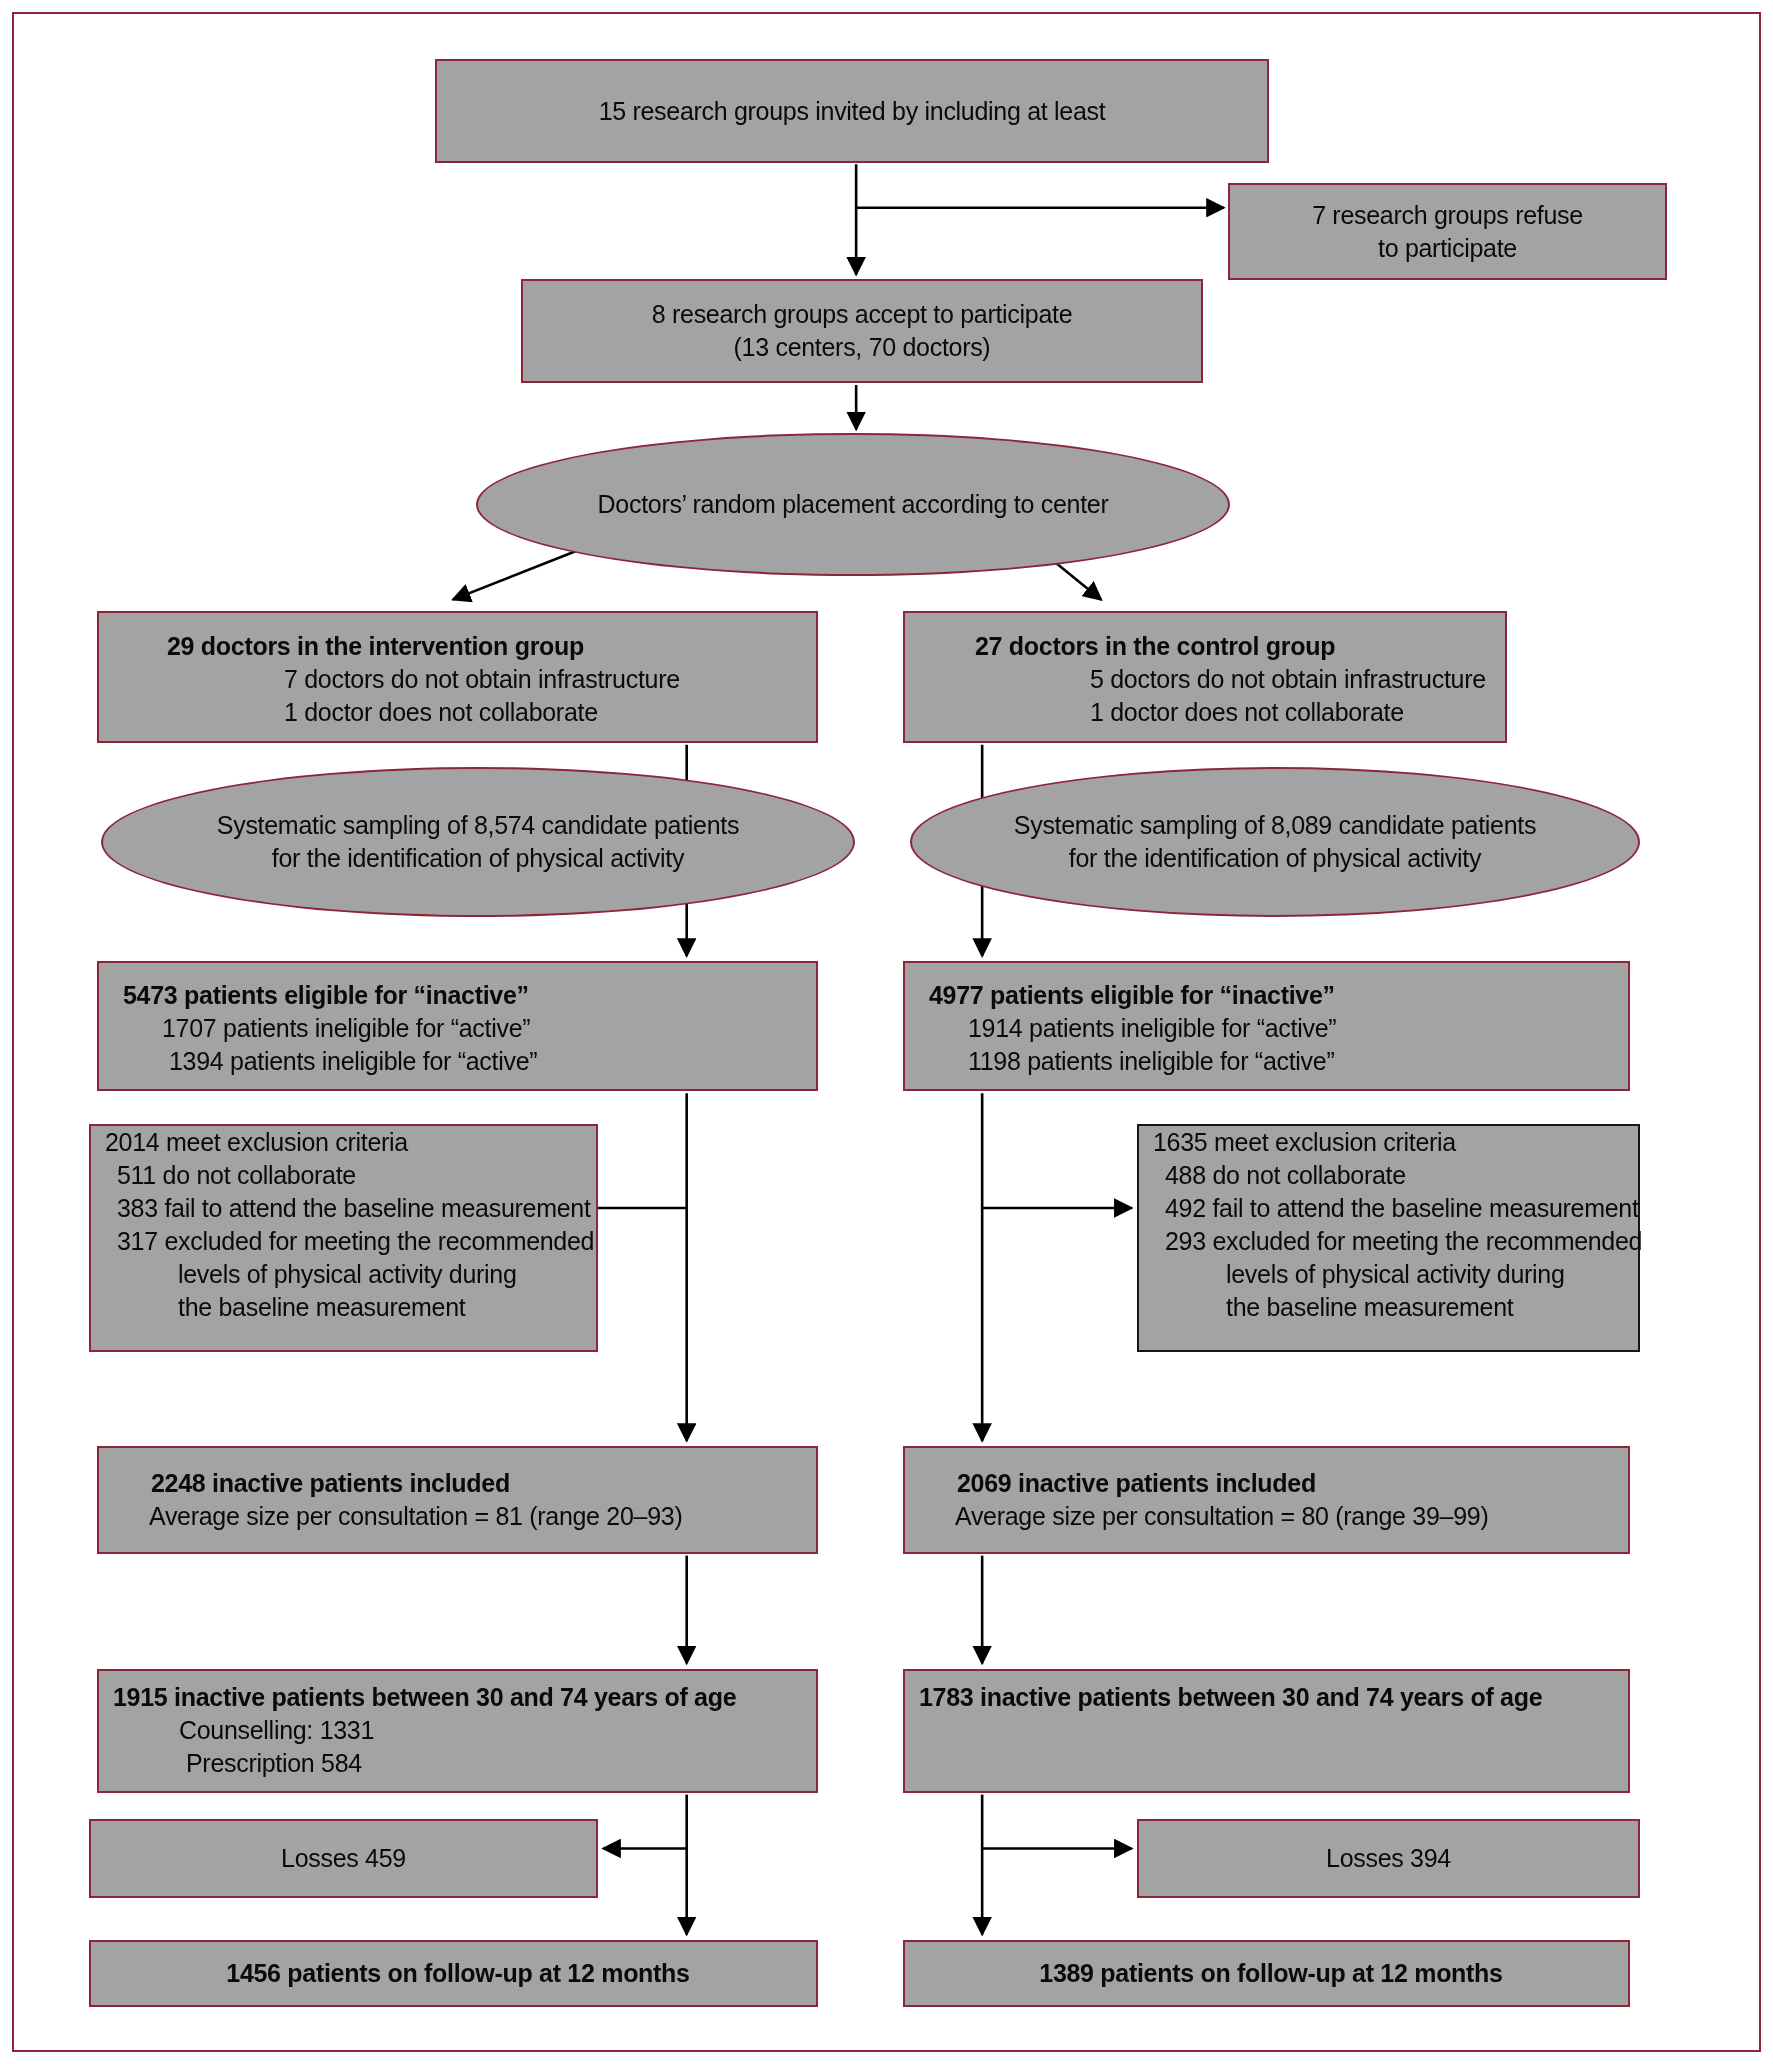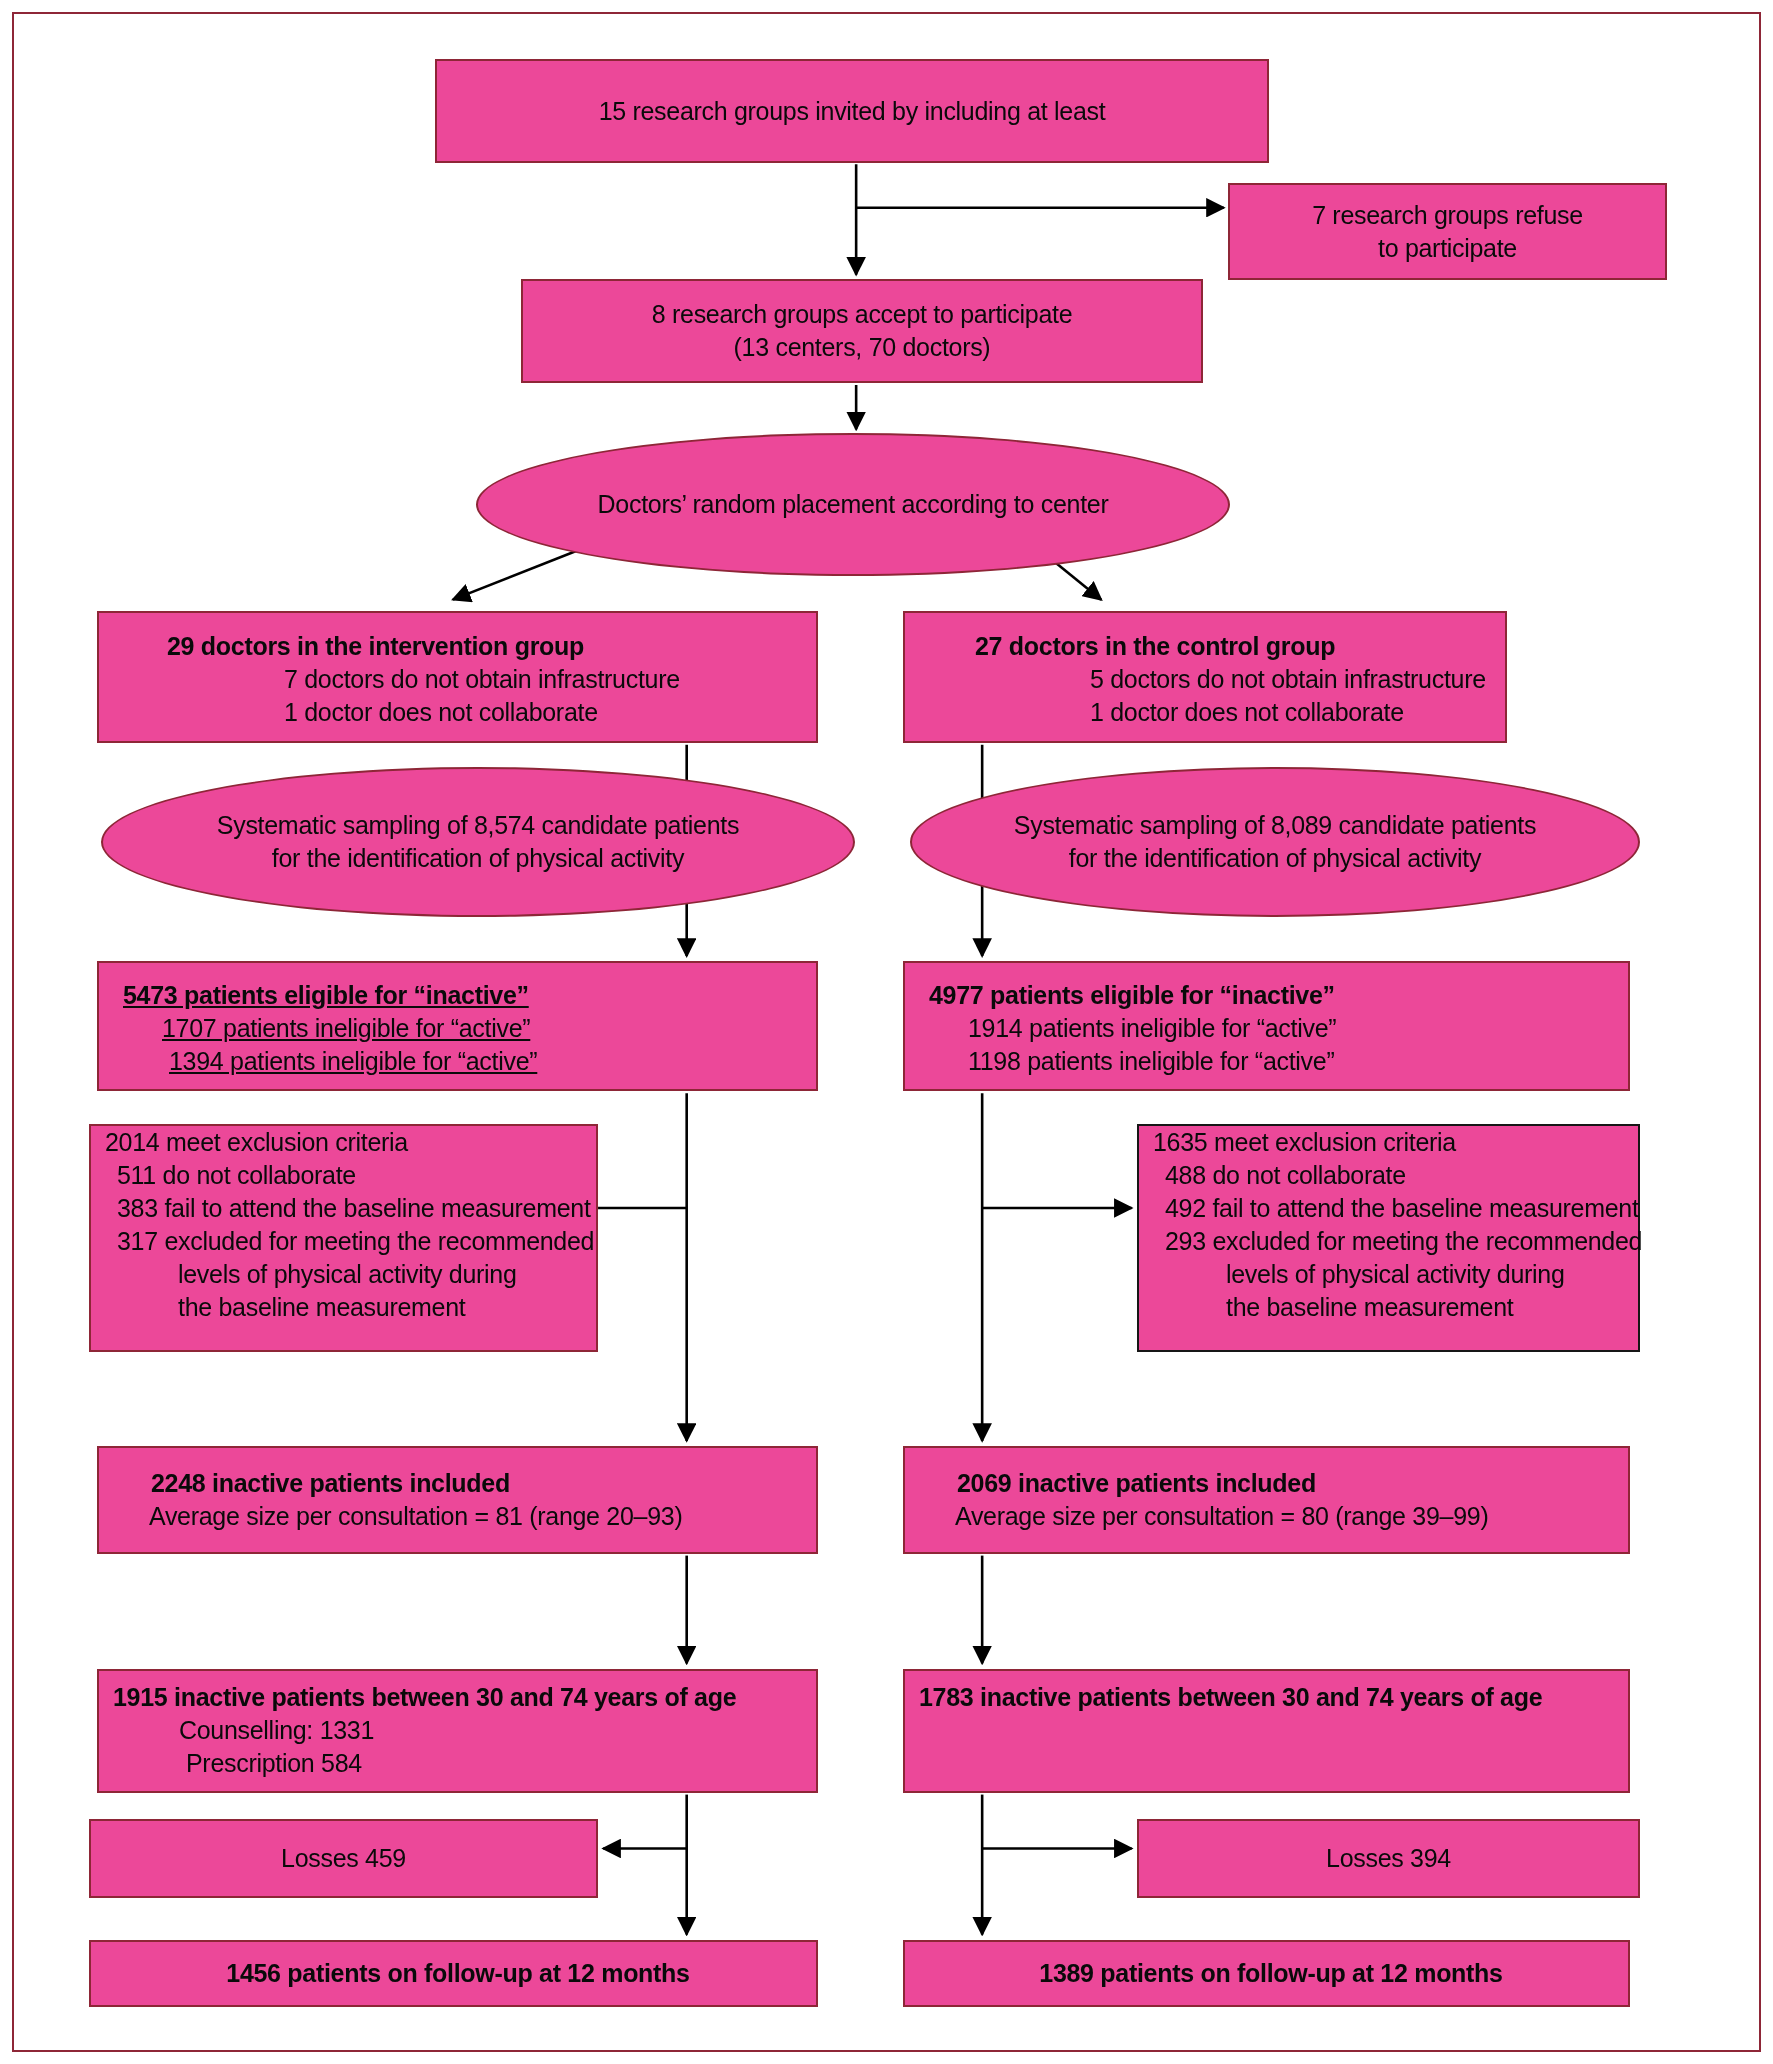--- a/index.html
+++ b/index.html
@@ -6,21 +6,21 @@
   body{
     width:1774px;height:2064px;position:relative;
     font-family:"Liberation Sans", sans-serif;color:#0a0a0a;
   }
   .frame{
     position:absolute;left:12px;top:12px;width:1749px;height:2040px;
     border:2.6px solid #8e2637;box-sizing:border-box;background:#ffffff;
   }
   svg.connectors{position:absolute;left:0;top:0;z-index:1;}
   .node{
-    position:absolute;z-index:2;background:#ec4899;
+    position:absolute;z-index:2;background:#a3a3a3;
     border:2.6px solid #8e2637;box-sizing:border-box;
     font-size:25px;line-height:33px;letter-spacing:-0.3px;color:#0a0a0a;
   }
   .node.blackborder{border-color:#161616;}
   .ellipse{border-radius:50%;display:flex;flex-direction:column;justify-content:center;text-align:center;}
   .vcenter{display:flex;flex-direction:column;justify-content:center;text-align:center;}
   .ln{white-space:nowrap;}
   .b{font-weight:bold;margin-left:9px;}
   .pt12{padding-top:10.4px}.pt14{}.pt18{padding-top:15.6px}.pt20{padding-top:17.4px}.pt22{padding-top:19px}
   .i16{margin-left:14px}.i28{margin-left:24px}.i30{margin-left:26px}.i58{margin-left:50px}.i60{margin-left:52px}
@@ -92,21 +92,21 @@
 <div class="node ellipse" style="left:101px;top:767px;width:754px;height:150px;">
   <div class="ln">Systematic sampling of 8,574 candidate patients</div>
   <div class="ln">for the identification of physical activity</div>
 </div>
 
 <div class="node ellipse" style="left:910px;top:767px;width:730px;height:150px;">
   <div class="ln">Systematic sampling of 8,089 candidate patients</div>
   <div class="ln">for the identification of physical activity</div>
 </div>
 
-<div class="node pt18" style="left:97px;top:961px;width:721px;height:130px;text-decoration:underline;">
+<div class="node pt18" style="left:97px;top:961px;width:721px;height:130px;">
   <div class="ln b i28">5473 patients eligible for “inactive”</div>
   <div class="ln i72">1707 patients ineligible for “active”</div>
   <div class="ln i80">1394 patients ineligible for “active”</div>
 </div>
 
 <div class="node pt18" style="left:903px;top:961px;width:727px;height:130px;">
   <div class="ln b i28">4977 patients eligible for “inactive”</div>
   <div class="ln i72">1914 patients ineligible for “active”</div>
   <div class="ln i72">1198 patients ineligible for “active”</div>
 </div>

